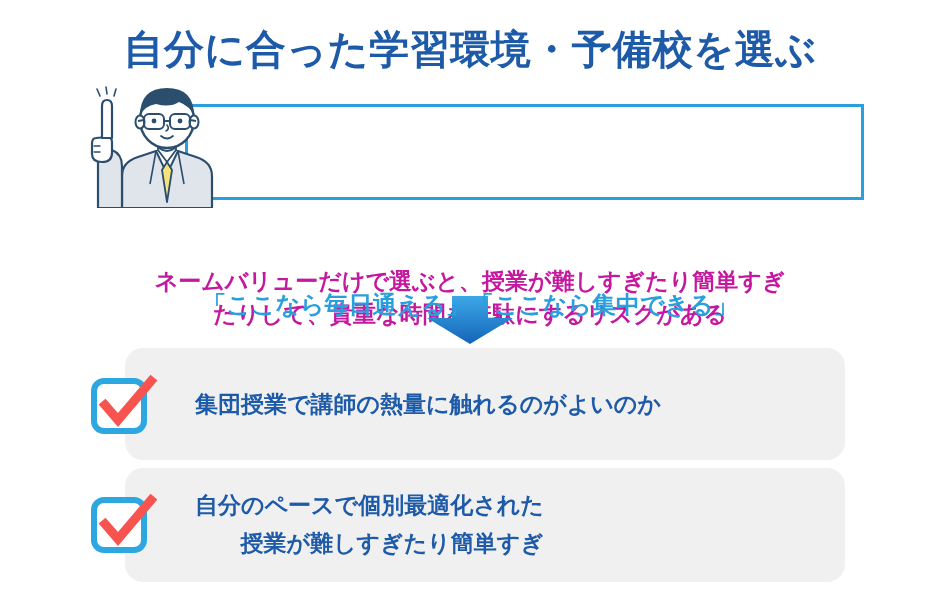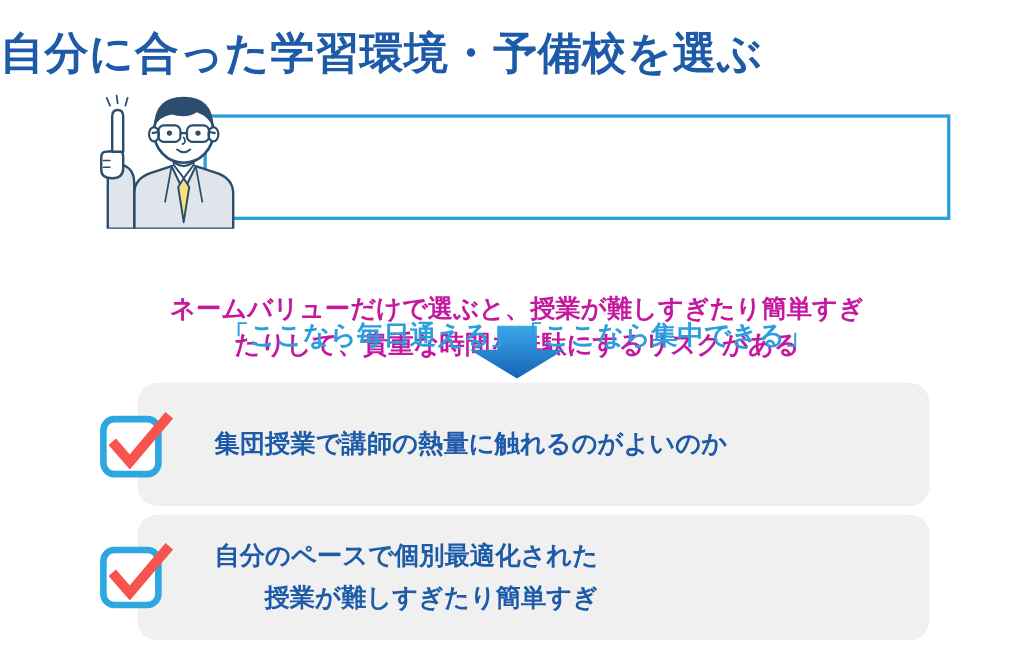--- a/index.html
+++ b/index.html
@@ -21,20 +21,21 @@
     height: 610px;
     background: #ffffff;
   }
 
   
   .title {
     position: absolute;
     left: 0;
     top: 26px;
     width: 940px;
+    text-align: center;
     font-size: 40px;
     line-height: 1.15;
     font-weight: 700;
     letter-spacing: 0.5px;
     color: #1d5aa8;
     white-space: nowrap;
   }
 
   
   .character {

